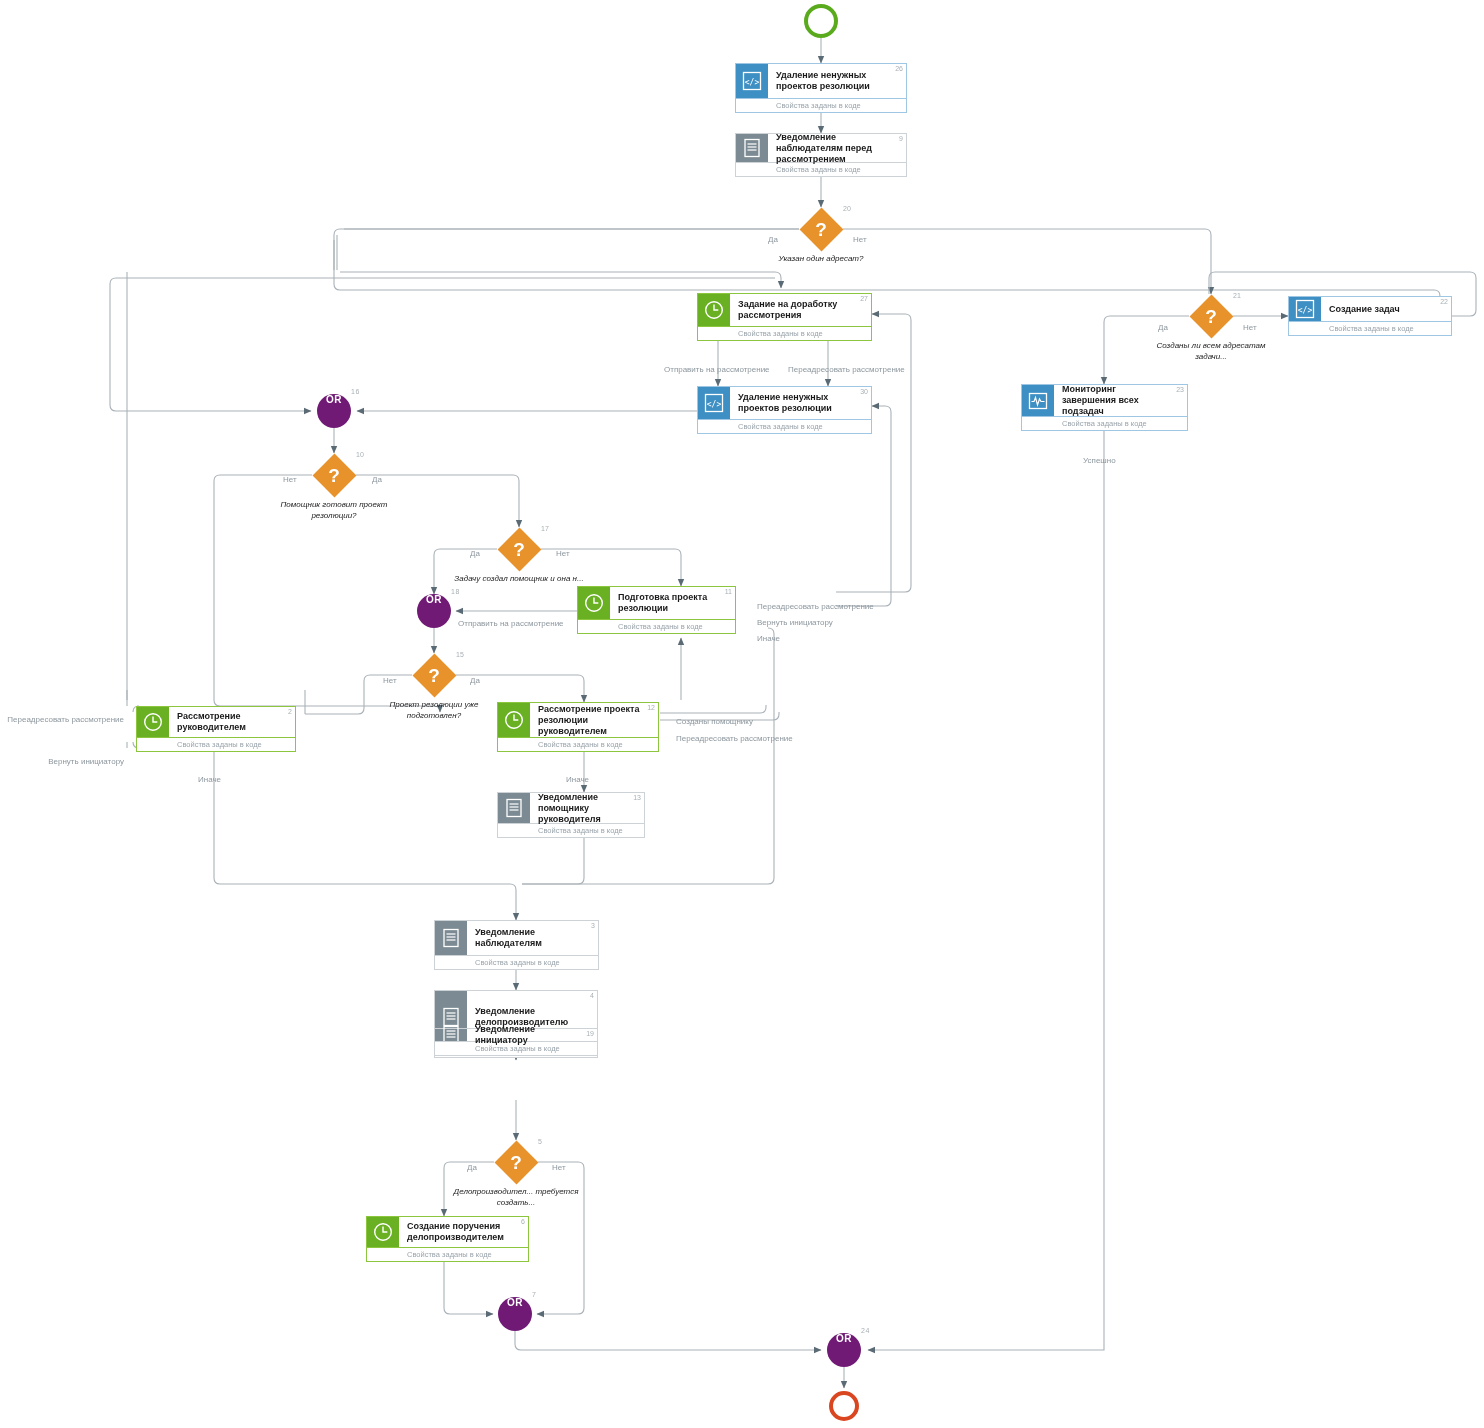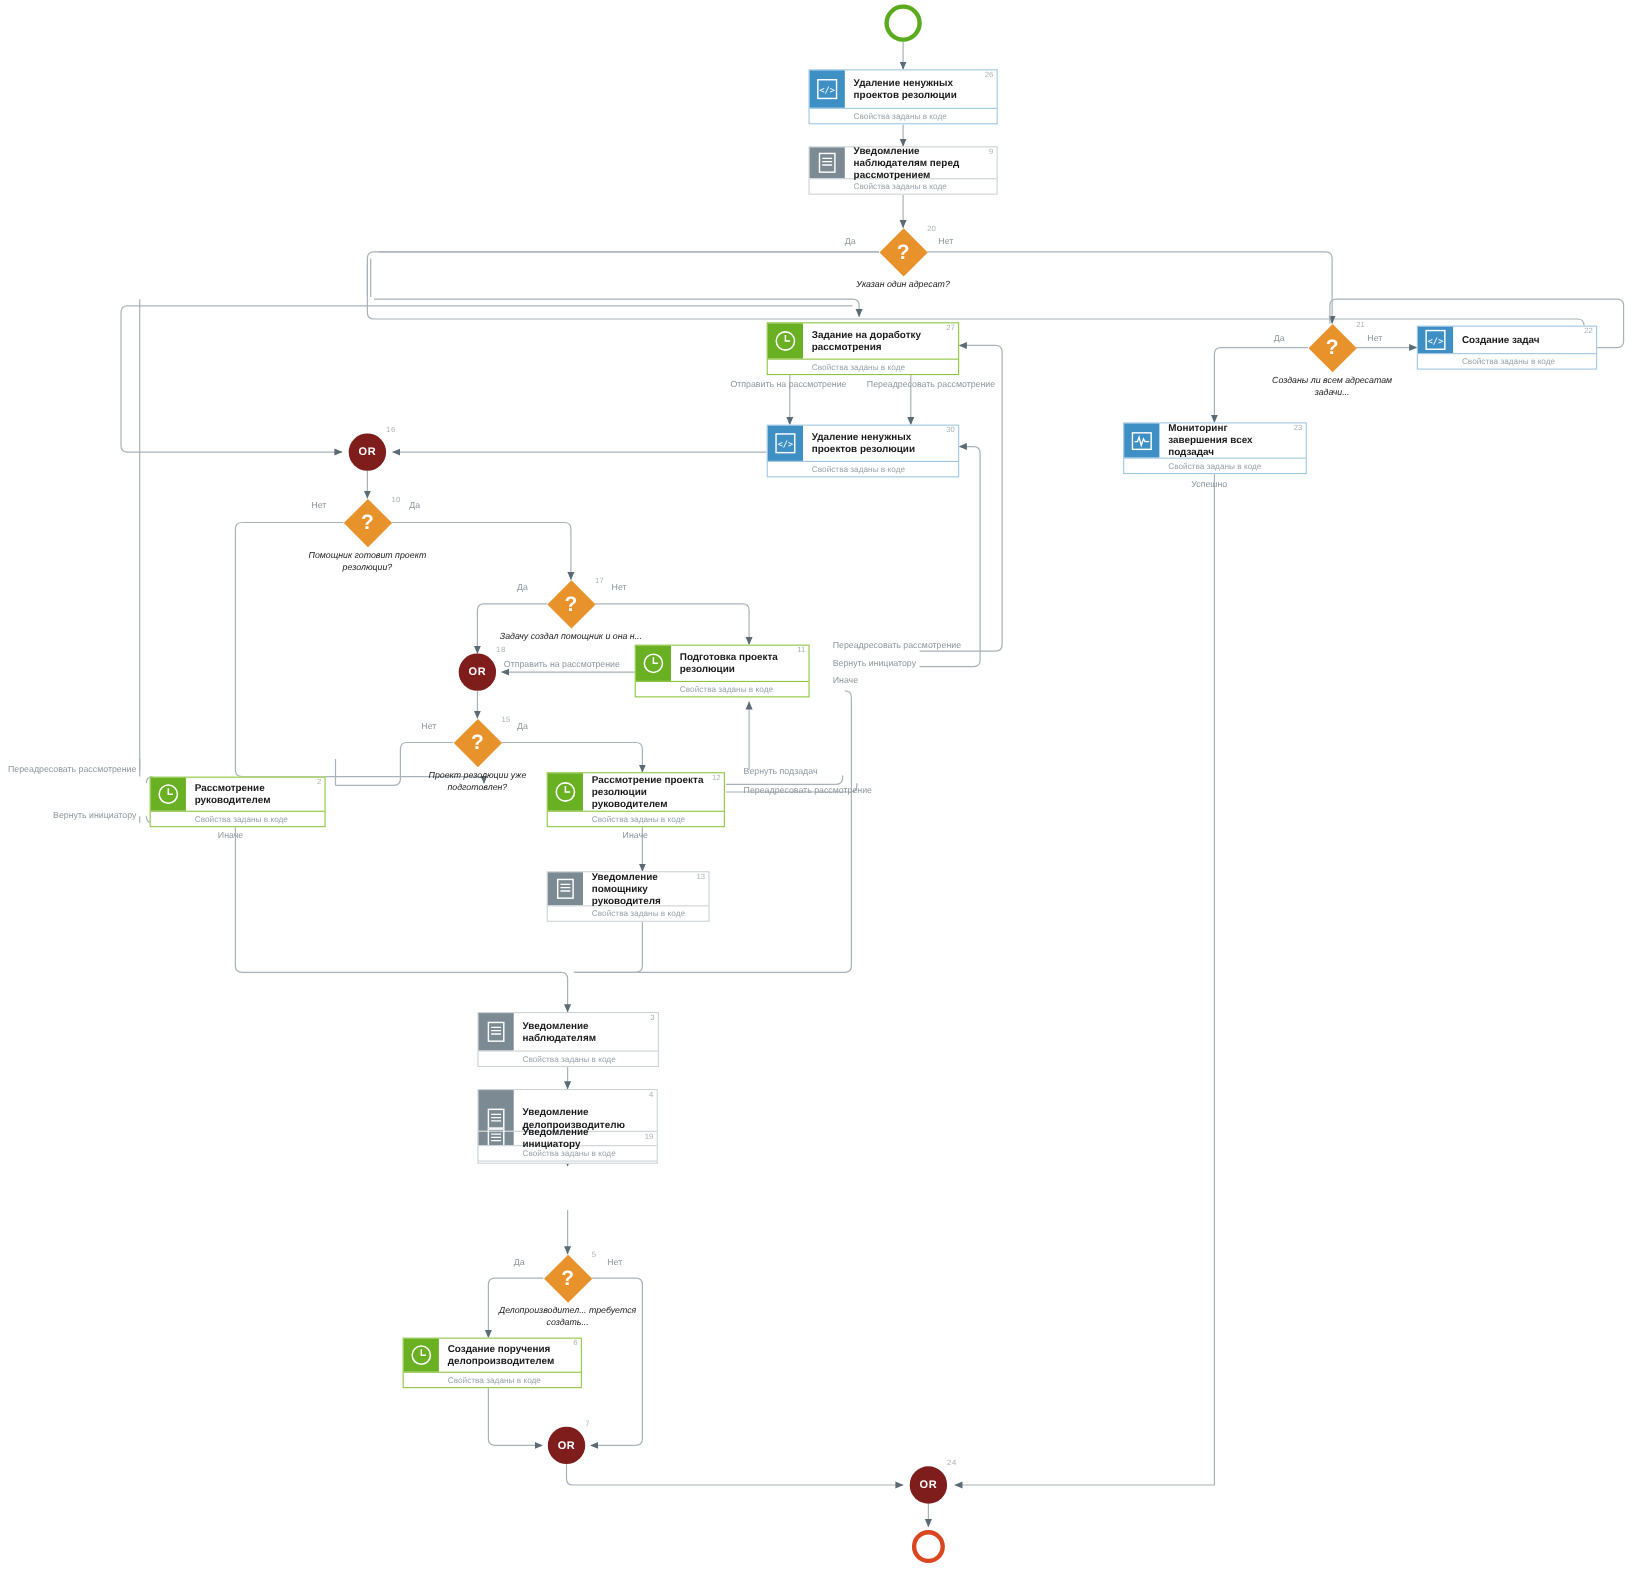--- a/index.html
+++ b/index.html
@@ -40,32 +40,32 @@
   .gw .dia{position:absolute;left:0;top:0;width:31px;height:31px;margin:6.5px;
            background:#e8922b;transform:rotate(45deg);}
   .gw .q{position:absolute;left:0;top:0;width:44px;height:44px;display:flex;
          align-items:center;justify-content:center;color:#fff;font-size:19px;
          font-weight:bold;line-height:1;}
   .gw .gnum{position:absolute;top:-2px;left:44px;font-size:7px;color:#a8b0b5;}
   .gw .glabel{position:absolute;top:46px;left:50%;transform:translateX(-50%);
               width:140px;text-align:center;font-size:8px;line-height:11px;color:#222;font-style:italic;}
 
   
-  .orgw{position:absolute;width:34px;height:34px;border-radius:50%;background:#7f1d1d;
-        display:flex;align-items:center;justify-content:center;color:#fff;
+  .orgw{position:absolute;width:34px;height:34px;border-radius:50%;background:#701a75;
+        display:flex;align-items:flex-start;justify-content:center;color:#fff;
         font-size:10px;font-weight:bold;letter-spacing:.5px;}
   .orgw .gnum{position:absolute;top:-6px;left:34px;font-size:7px;color:#a8b0b5;font-weight:normal;}
 
   
   .ev{position:absolute;border-radius:50%;box-sizing:border-box;background:#fff;}
   .ev.start{width:34px;height:34px;border:4px solid #5aaa1e;}
   .ev.end{width:30px;height:30px;border:4px solid #d9461f;}
 
   
-  .elab{position:absolute;font-size:8px;color:#8d979e;white-space:nowrap;line-height:10px;}
+  .elab{position:absolute;font-size:8px;color:#8d979e;white-space:nowrap;line-height:10px;margin-top:20px;}
   .elab.r{text-align:right;}
 </style>
 </head>
 <body>
 
 <div id="canvas">
 
   <svg id="wires" viewBox="0 0 1484 1428" xmlns="http://www.w3.org/2000/svg">
     <defs>
       <marker id="ah" markerWidth="8" markerHeight="8" refX="7" refY="4" orient="auto" markerUnits="userSpaceOnUse">
@@ -538,20 +538,20 @@
   <div class="elab" style="left:757px;top:598px;">Вернуть инициатору</div>
   <div class="elab" style="left:757px;top:614px;">Иначе</div>
 
   <div class="elab" style="left:383px;top:656px;">Нет</div>
   <div class="elab" style="left:470px;top:656px;">Да</div>
 
   <div class="elab r" style="left:0px;top:695px;width:124px;">Переадресовать рассмотрение</div>
   <div class="elab r" style="left:0px;top:737px;width:124px;">Вернуть инициатору</div>
   <div class="elab" style="left:198px;top:755px;">Иначе</div>
 
-  <div class="elab" style="left:676px;top:697px;">Вернуть подзадач</div>
+  <div class="elab" style="left:676px;top:697px;">Созданы помощнику</div>
   <div class="elab" style="left:676px;top:714px;">Переадресовать рассмотрение</div>
   <div class="elab" style="left:566px;top:755px;">Иначе</div>
 
   <div class="elab" style="left:467px;top:1143px;">Да</div>
   <div class="elab" style="left:552px;top:1143px;">Нет</div>
 
 </div>
 
 </body></html>

